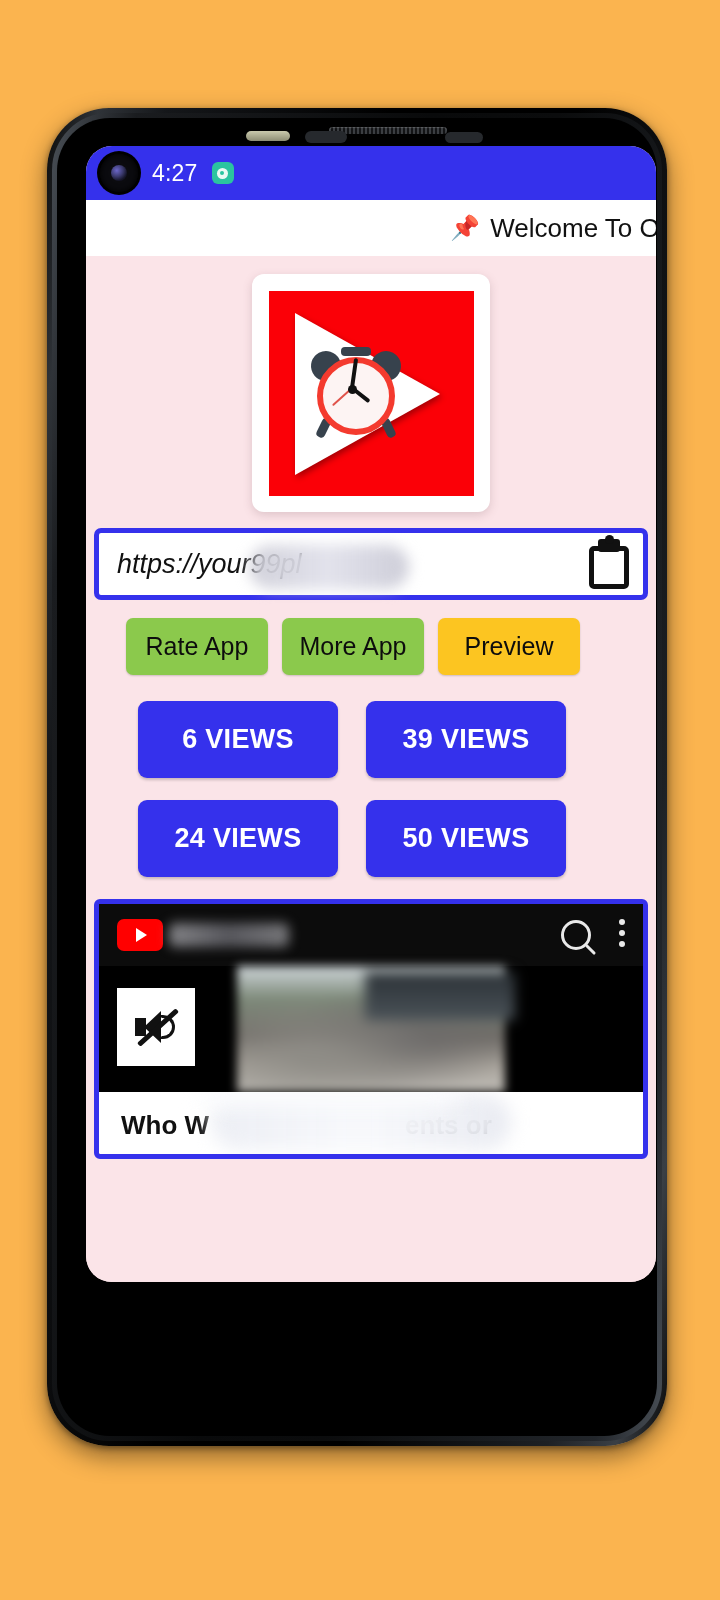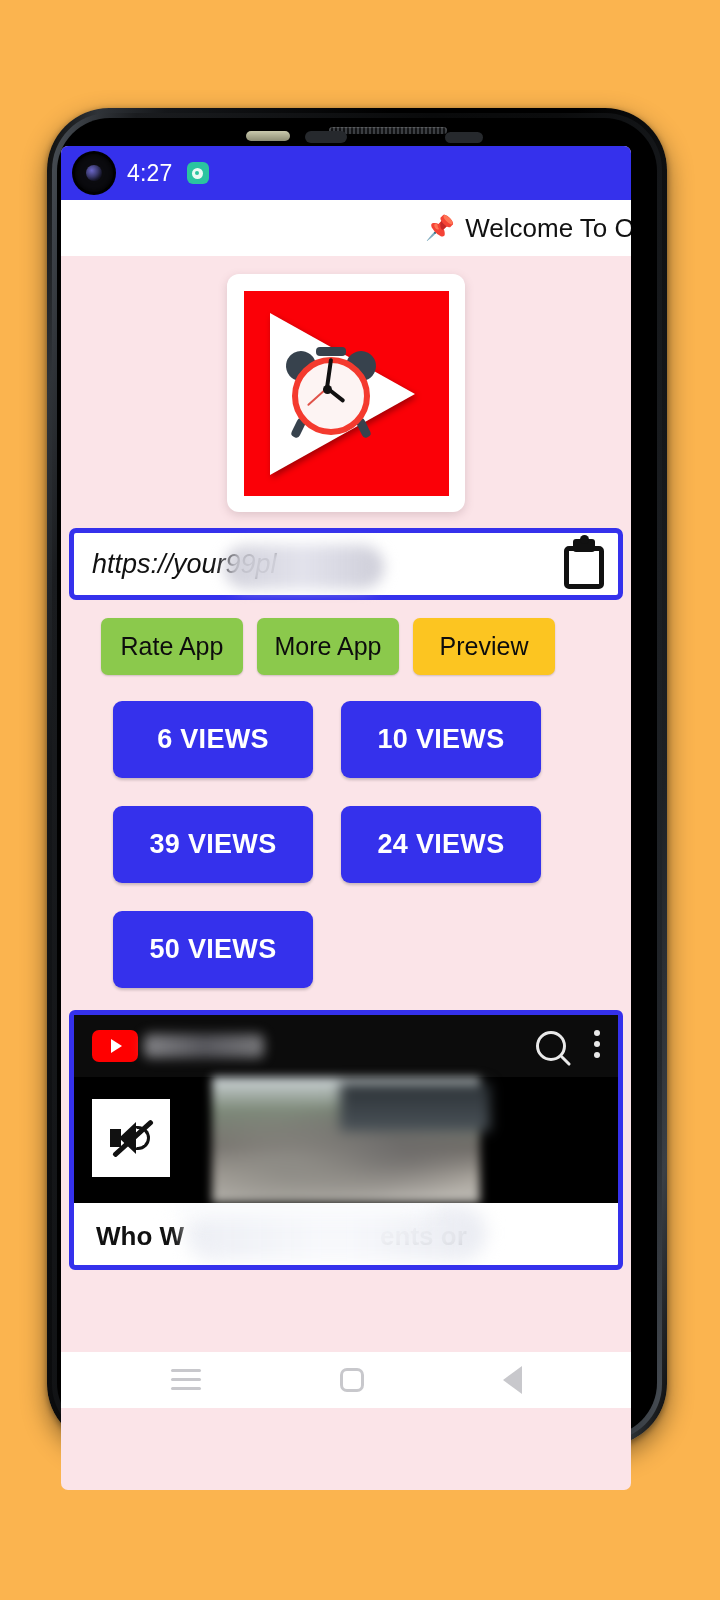--- a/index.html
+++ b/index.html
@@ -24,23 +24,23 @@
     border-radius: 57px;
     background: linear-gradient(100deg,#4a5057 0%,#1a1c1f 10%,#090a0b 45%,#0b0c0d 60%,#22262b 92%,#4a5057 100%);
   }
   .phone-frame::after {
     content:""; position:absolute; inset:10px;
     border-radius: 53px;
     background: #000;
   }
   .screen {
     position: absolute;
-    left: 14px; top: 38px;
-    width: 570px; height: 1344px;
-    border-radius: 7px;
+    left: 39px; top: 38px;
+    width: 570px; height: 1136px;
+    border-radius: 26px;
     overflow: hidden;
     background: #FBE4E8;
     z-index: 5;
   }
   
   .earpiece {
     position:absolute; z-index:6;
     left: 282px; top: 19px; width: 118px; height: 7px;
     border-radius: 4px;
     background: repeating-linear-gradient(90deg,#3a3d41 0px,#3a3d41 2px,#121315 2px,#121315 4px);
@@ -263,21 +263,21 @@
     cursor:pointer;
     box-shadow: 0 1px 2px rgba(0,0,0,.18);
   }
   .btn.green { background:#8BC94C; width: 142px; }
   .btn.amber { background:#FCC521; width: 142px; }
 
   
   .views-grid {
     display:grid;
     grid-template-columns: 200px 200px;
-    gap: 28px 28px;
+    gap: 22px 28px;
     margin: 26px 0 0 52px;
   }
   .view-btn {
     background:#3531EC; color:#fff;
     border:none; border-radius: 9px;
     height: 77px; font-size: 27px; font-weight: 700;
     font-family: "Liberation Sans", sans-serif;
     cursor:pointer;
     box-shadow: 0 2px 3px rgba(0,0,0,.2);
     letter-spacing:.3px;
@@ -463,21 +463,20 @@
       </div>
 
       <div class="actions">
         <button class="btn green">Rate App</button>
         <button class="btn green">More App</button>
         <button class="btn amber">Preview</button>
       </div>
 
       <div class="views-grid">
         <button class="view-btn">6 VIEWS</button>
-        <button class="view-btn">10 VIEWS</button>
         <button class="view-btn">39 VIEWS</button>
         <button class="view-btn">24 VIEWS</button>
         <button class="view-btn">50 VIEWS</button>
       </div>
 
       <div class="yt-card">
         <div class="yt-bar">
           <span class="yt-logo">
               <i></i>
             </span>

